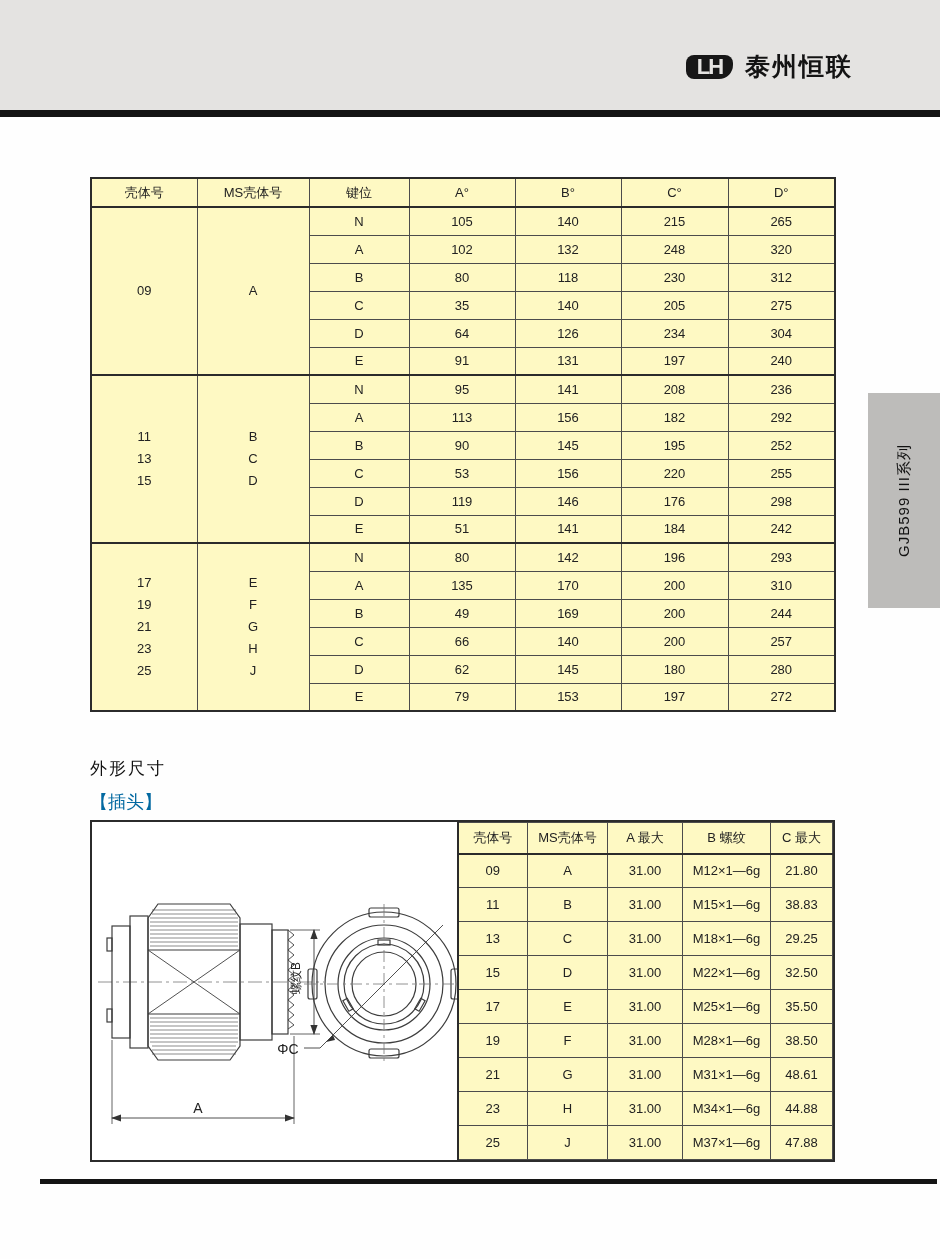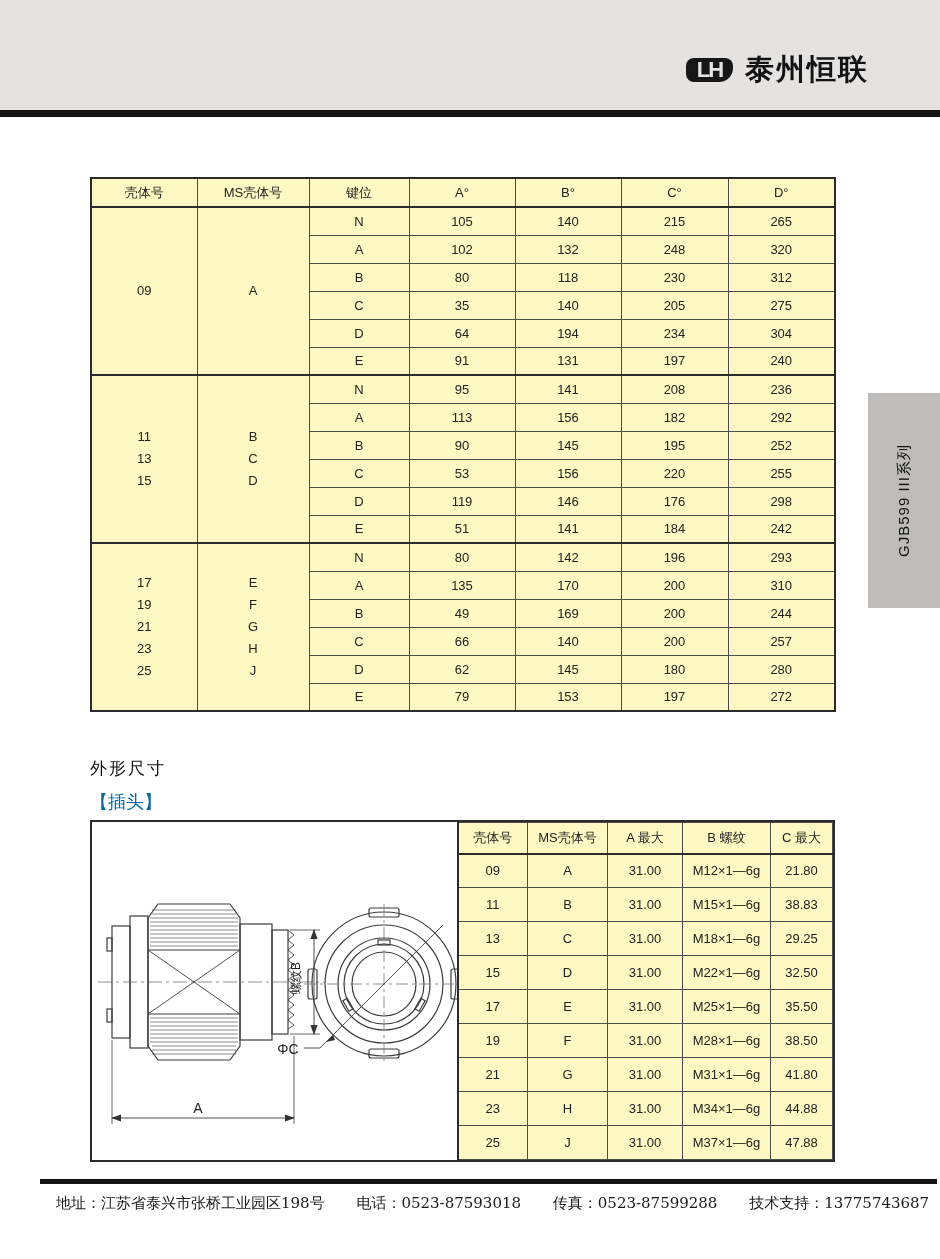--- a/index.html
+++ b/index.html
@@ -15,21 +15,21 @@
     position:absolute; left:88px; top:70px; font-family:"DejaVu Serif","Liberation Serif",serif;
     font-size:23px; font-weight:600; color:#111; letter-spacing:1px;
   }
   .logo { position:absolute; left:686px; top:50px; display:flex; align-items:center; }
   .logo-mark {
     width:47px; height:24px; background:#171717; border-radius:8px 8px 14px 8px;
     display:flex; align-items:center; justify-content:center;
     color:#e4e3e1; font-weight:bold; font-size:22px; letter-spacing:-2px;
     font-family:"Liberation Sans", sans-serif;
   }
-  .logo-text { margin-left:12px; font-size:29px; font-weight:bold; color:#131313; letter-spacing:2px; }
+  .logo-text { margin-left:12px; font-size:25px; font-weight:bold; color:#131313; letter-spacing:2px; }
 
   
   .side-tab {
     position:absolute; left:868px; top:393px; width:72px; height:215px; background:#bdbcba;
     display:flex; align-items:center; justify-content:center;
   }
   .side-tab span {
     transform:rotate(-90deg); white-space:nowrap; font-size:15px; color:#111; letter-spacing:1px;
   }
 
@@ -137,21 +137,21 @@
         <tr>
           <td>C</td>
           <td>35</td>
           <td>140</td>
           <td>205</td>
           <td>275</td>
         </tr>
         <tr>
           <td>D</td>
           <td>64</td>
-          <td>194</td>
+          <td>126</td>
           <td>234</td>
           <td>304</td>
         </tr>
         <tr>
           <td>E</td>
           <td>91</td>
           <td>131</td>
           <td>197</td>
           <td>240</td>
         </tr>
@@ -395,41 +395,35 @@
             <td>F</td>
             <td>31.00</td>
             <td>M28×1—6g</td>
             <td>38.50</td>
           </tr>
           <tr>
             <td>21</td>
             <td>G</td>
             <td>31.00</td>
             <td>M31×1—6g</td>
-            <td>41.80</td>
+            <td>48.61</td>
           </tr>
           <tr>
             <td>23</td>
             <td>H</td>
             <td>31.00</td>
             <td>M34×1—6g</td>
             <td>44.88</td>
           </tr>
           <tr>
             <td>25</td>
             <td>J</td>
             <td>31.00</td>
             <td>M37×1—6g</td>
             <td>47.88</td>
           </tr>
         </tbody>
     </table>
   </div>
 
   <div class="footer-bar"></div>
-  <div class="footer">
-    <span class="item"><span>地址：</span><span>江苏省泰兴市张桥工业园区198号</span></span>
-    <span class="item"><span>电话：</span><span>0523-87593018</span></span>
-    <span class="item"><span>传真：</span><span>0523-87599288</span></span>
-    <span class="item"><span>技术支持：</span><span>13775743687</span></span>
-  </div>
 
 </div>
 
 </body></html>

